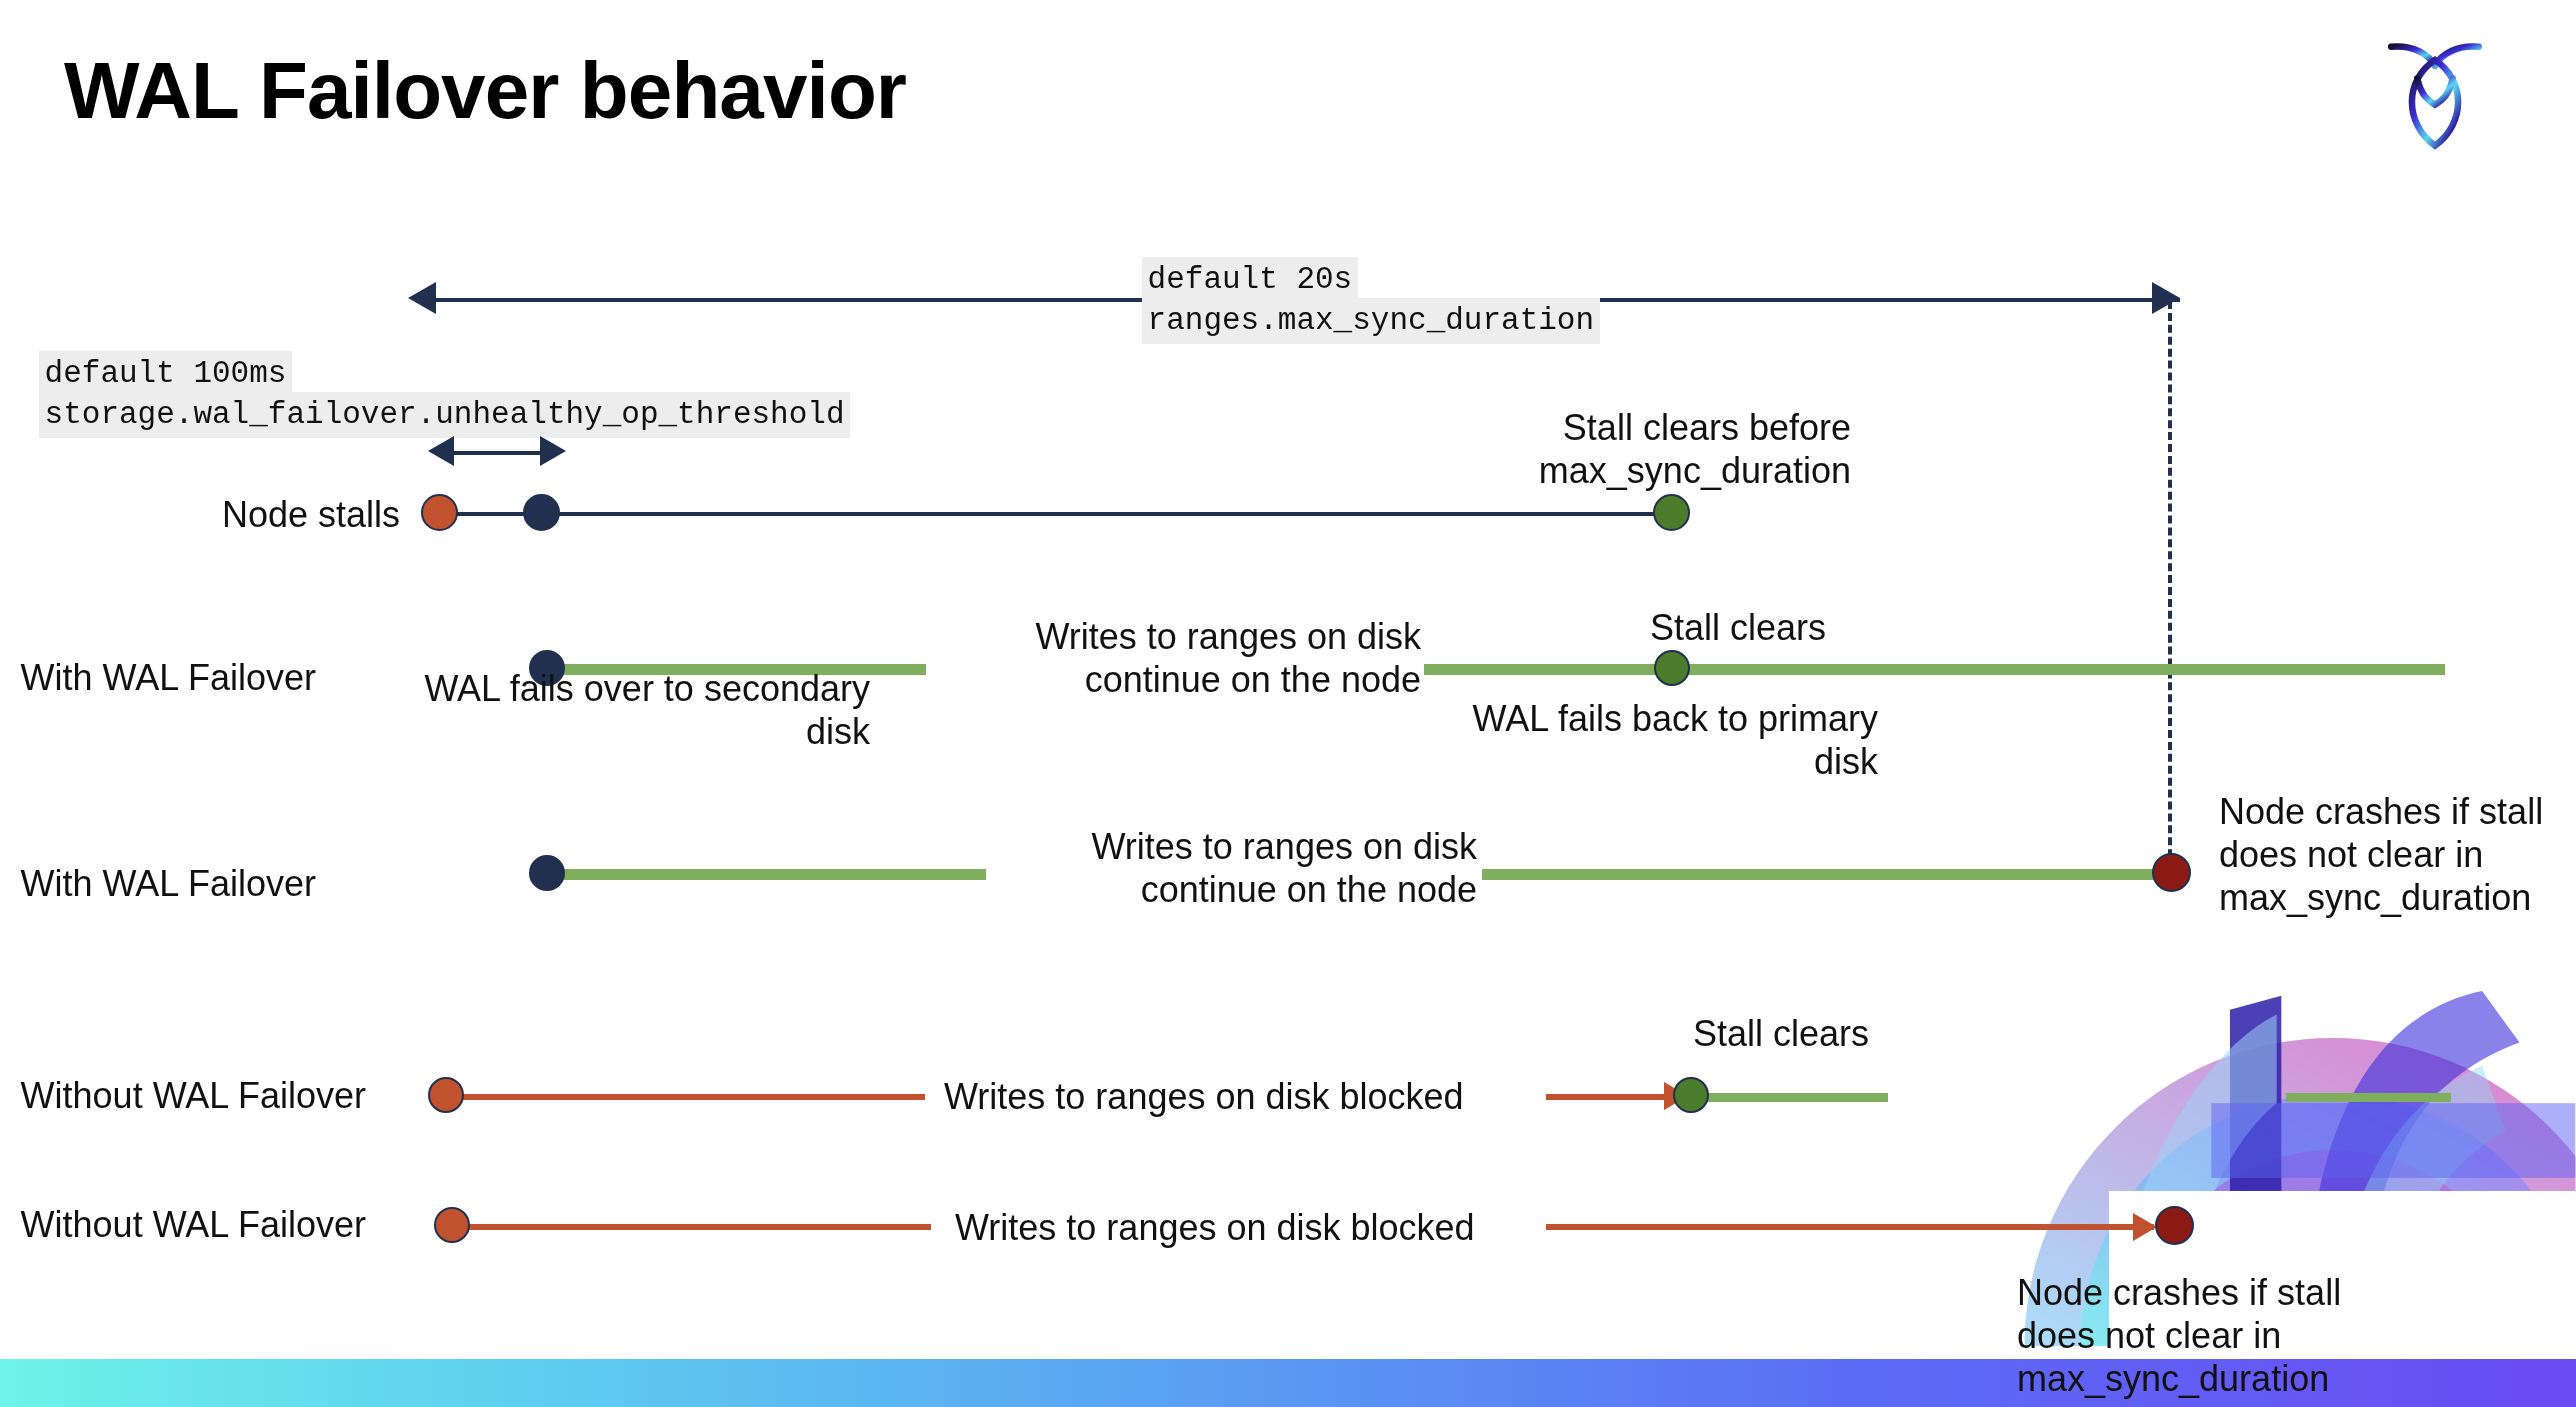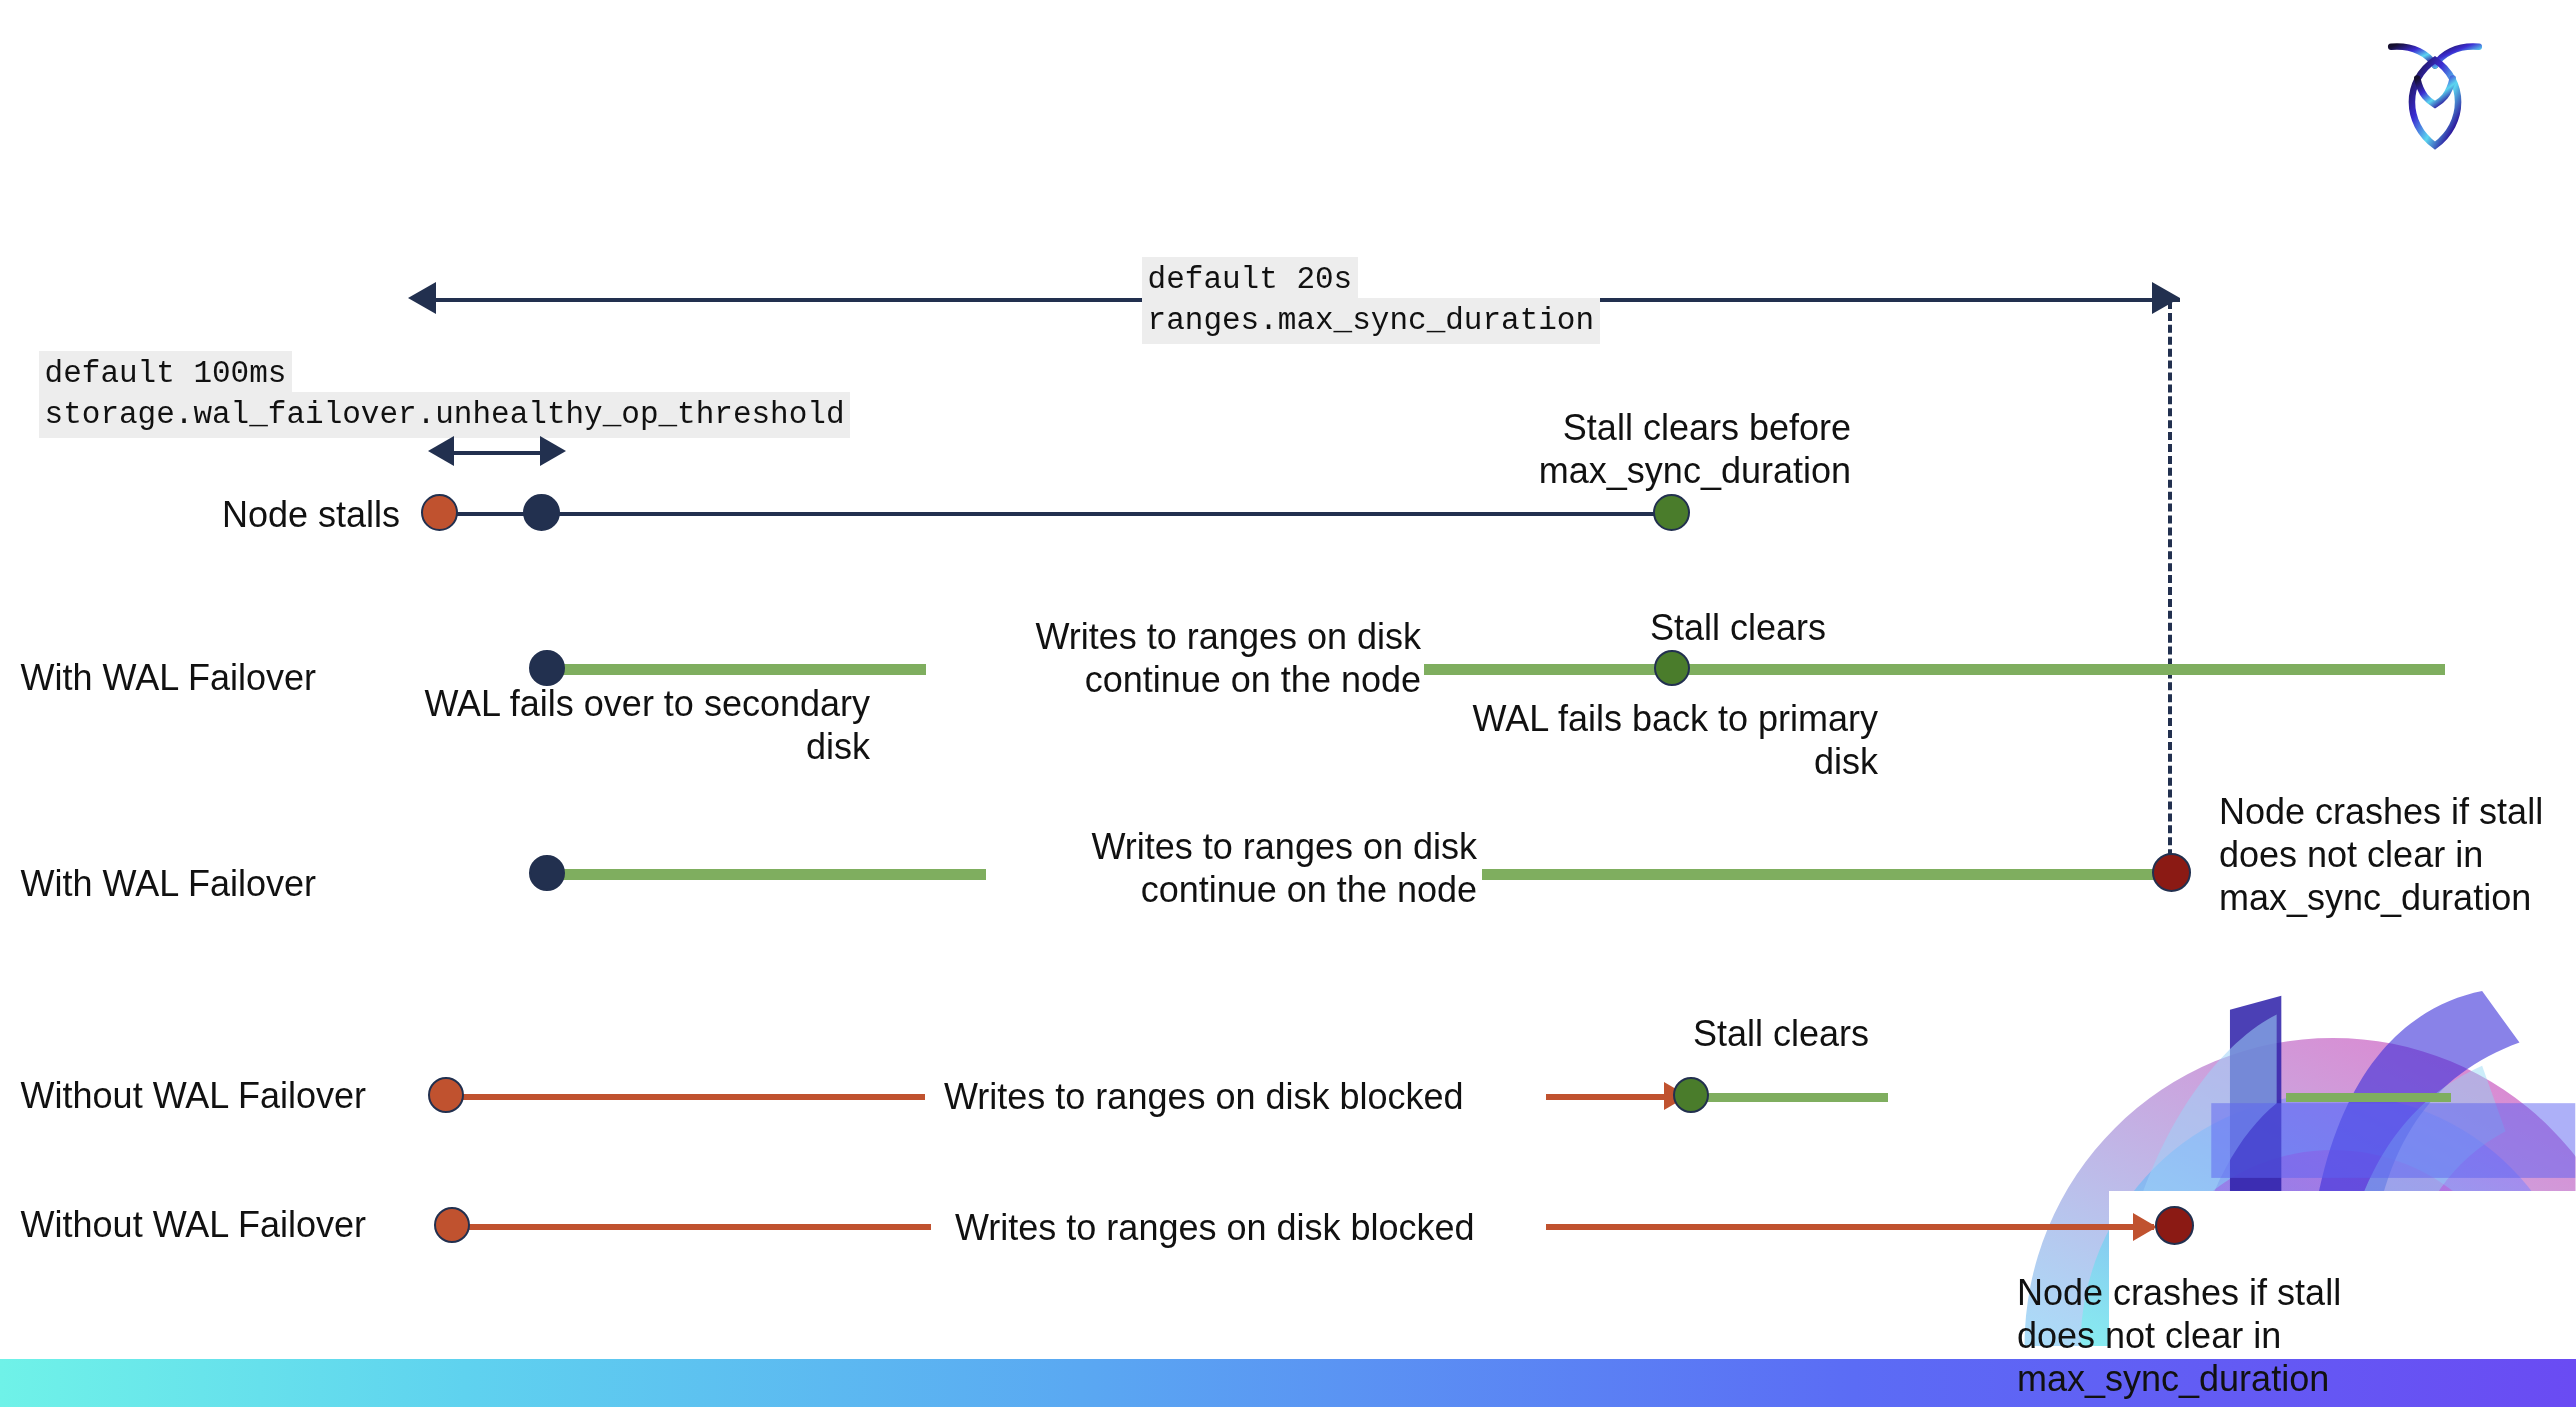--- a/index.html
+++ b/index.html
@@ -83,20 +83,21 @@
         <path d="M 330 560 C 330 300 420 200 520 180 L 560 235 C 450 275 395 370 395 560 Z" fill="#3b2fd8" opacity="0.6"></path>
         <path d="M 120 560 C 140 360 230 240 300 205 L 300 300 C 250 340 205 430 195 560 Z" fill="#9fd2f8" opacity="0.55"></path>
         <path d="M 360 560 C 370 390 430 300 520 260 L 545 330 C 470 370 430 450 425 560 Z" fill="#8fd6f4" opacity="0.45"></path>
         <rect x="230" y="300" width="390" height="80" fill="#5b62f2" opacity="0.5"></rect>
       </g>
     </svg>
   </div>
   <div id="deco-white-box"></div>
   <div id="bottom-bar"></div>
 
+  <div id="page-title">WAL Failover behavior</div>
 
   <div id="logo">
     <svg width="110" height="133" viewBox="0 0 118 142" xmlns="http://www.w3.org/2000/svg">
       <defs>
         <linearGradient id="lg" x1="0" y1="0" x2="1" y2="1">
           <stop offset="0" stop-color="#150f2e"></stop>
           <stop offset="0.35" stop-color="#3b2bd1"></stop>
           <stop offset="0.62" stop-color="#5bd6f0"></stop>
           <stop offset="0.85" stop-color="#2f1da0"></stop>
           <stop offset="1" stop-color="#130e2b"></stop>
@@ -137,21 +138,21 @@
 max_sync_duration</div>
 
   <div class="rowlabel" style="left:20.6px;top:657px;">With WAL Failover</div>
   <div class="hline" style="left:533px;top:664px;width:393px;border-top:11.2px solid #7FAE5F;"></div>
   <div class="hline" style="left:1424px;top:664px;width:1021px;border-top:11.2px solid #7FAE5F;"></div>
   <div class="dot" style="left:529px;top:650px;width:36px;height:36px;background:#22304f;"></div>
   <div class="dot" style="left:1654px;top:650px;width:36px;height:36px;background:#4A7C2B;"></div>
   <div class="ann c" style="left:935px;top:615px;width:486px;">Writes to ranges on disk
 continue on the node</div>
   <div class="ann c" style="left:1518px;top:606px;width:308px;">Stall clears</div>
-  <div class="ann c" style="left:421px;top:682px;width:449px;">WAL fails over to
+  <div class="ann c" style="left:421px;top:667px;width:449px;">WAL fails over to
 secondary disk</div>
   <div class="ann c" style="left:1467px;top:697px;width:411px;">WAL fails  back
 to primary disk</div>
 
   <div class="rowlabel" style="left:20.6px;top:863px;">With WAL Failover</div>
   <div class="hline" style="left:535px;top:869px;width:451px;border-top:11.2px solid #7FAE5F;"></div>
   <div class="hline" style="left:1482px;top:869px;width:688px;border-top:11.2px solid #7FAE5F;"></div>
   <div class="dot" style="left:529px;top:855px;width:36px;height:36px;background:#22304f;"></div>
   <div class="dot" style="left:2152px;top:853px;width:39px;height:39px;background:#8B1A14;"></div>
   <div class="ann c" style="left:991px;top:825px;width:486px;">Writes to ranges on disk

